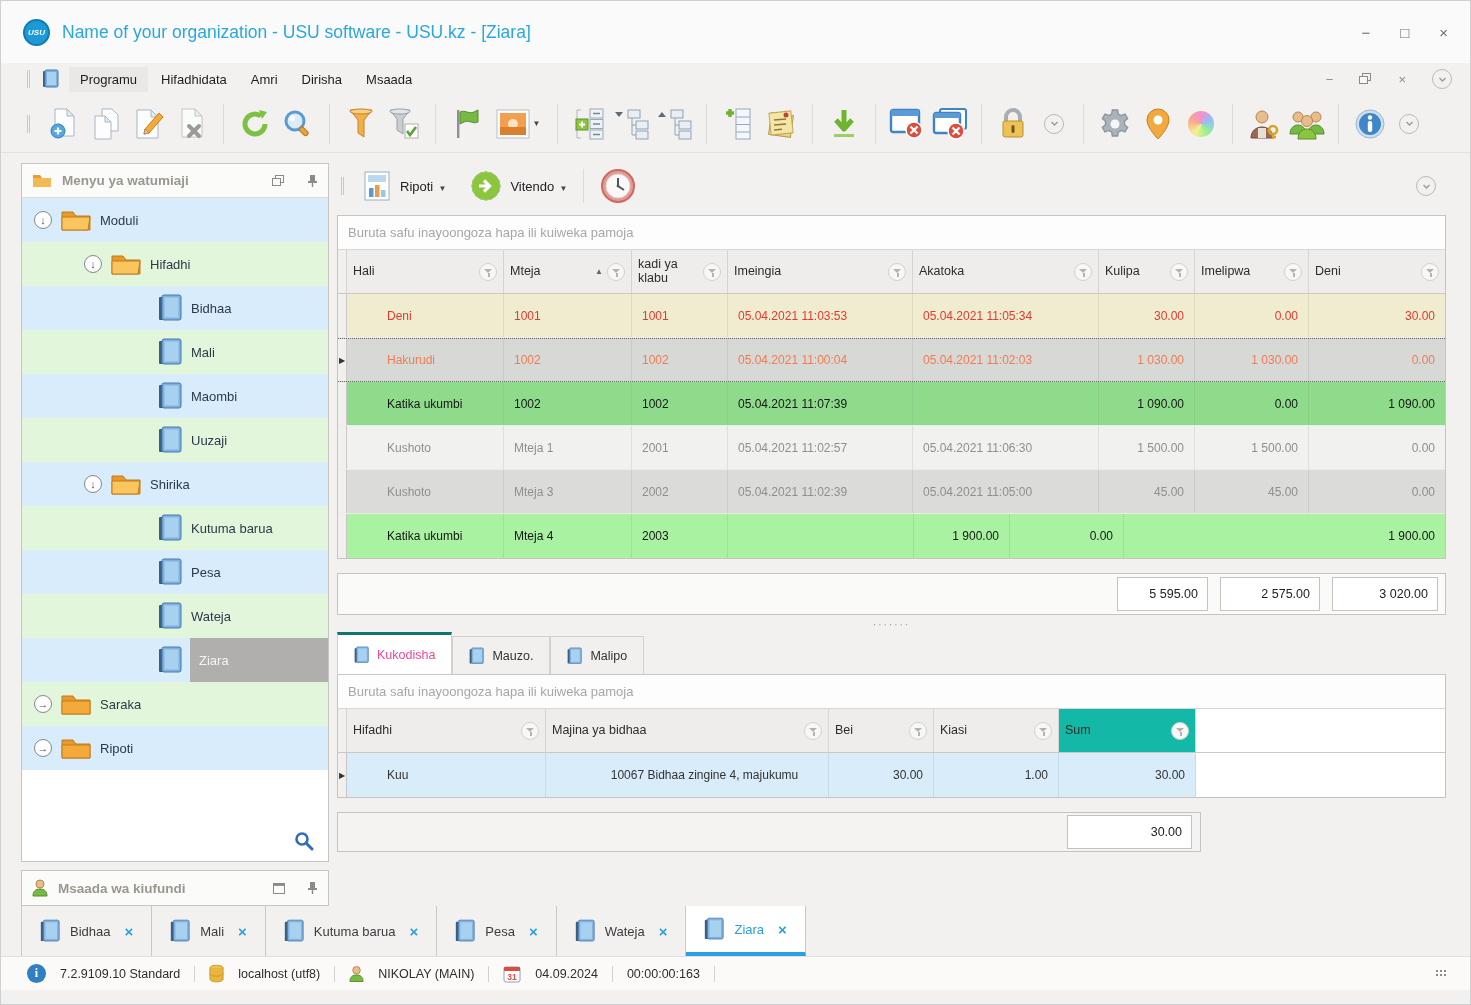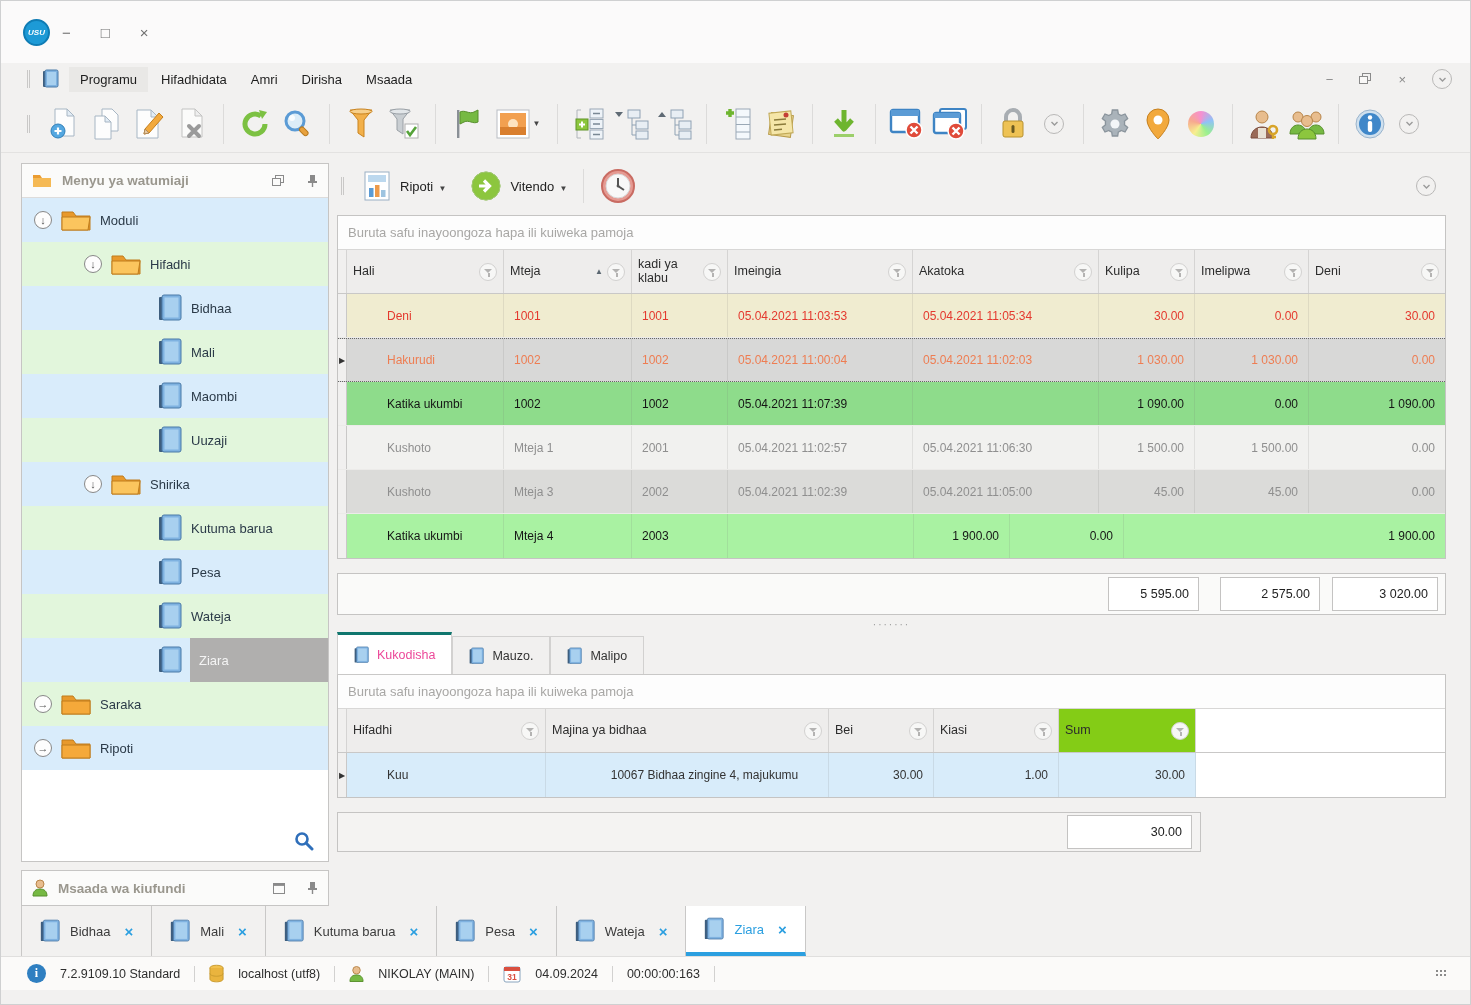--- a/index.html
+++ b/index.html
@@ -91,21 +91,21 @@
   .r-gb   { background:#dbdbd9; color:#8f8f8f; }
   .r-hall2{ background:#a9f2a2; color:#151515; }
   .r-sel .gut { background:#f1f0ef; }
   .drow .gut { border-right:1px solid #c9c8c7; }
 
   .totalsrow { margin-top:14px; height:42px; border:1px solid #c5c4c3; background:#fafaf9;
                display:flex; align-items:center; flex:none; }
   .totalsrow .spacer { flex:1; }
   .totbox { height:34px; background:#fff; border:1px solid #c4c3c2; display:flex; align-items:center;
             justify-content:flex-end; padding:0 9px; font-size:12.5px; color:#222; }
-  .tb1 { width:91px; margin-right:21px; } .tb2 { width:100px; margin-right:12px; } .tb3 { width:106px; margin-right:7px; }
+  .tb1 { width:91px; margin-right:12px; } .tb2 { width:100px; margin-right:12px; } .tb3 { width:106px; margin-right:7px; }
 
   .splitter { height:18px; display:flex; align-items:center; justify-content:center; color:#9a9a9a;
               font-size:10px; letter-spacing:2px; flex:none; }
 
   .dtabs { height:42px; display:flex; align-items:flex-end; border-bottom:1px solid #c9c8c7; flex:none; }
   .dtab { height:38px; display:flex; align-items:center; gap:8px; padding:0 16px; font-size:12.5px;
           background:#f1f0ef; border:1px solid #d2d1d0; border-bottom:none; color:#333; }
   .dtab.active { height:42px; background:#fff; border-top:3px solid #0f766e; color:#ec4899; }
 
   .detailblock { border:1px solid #c5c4c3; border-top:none; background:#fff; flex:none; }
@@ -140,20 +140,21 @@
 
   svg { display:block; }
 </style>
 </head>
 <body>
 
 <div class="window">
 
   <div class="titlebar">
     <div class="logo">USU</div>
+    <div class="title">Name of your organization - USU software - USU.kz - [Ziara]</div>
     <div class="winctl">
       <span>−</span>
       <span>□</span>
       <span>×</span>
     </div>
   </div>
 
   <div class="menubar">
     <div class="grip"></div>
     <span class="menu-book">
@@ -872,21 +873,21 @@
               <span class="fcirc"></span>
             </div>
           <div class="hcell d-bei" style="background:#eeedec">
               <span class="lbl">Bei</span>
               <span class="fcirc"></span>
             </div>
           <div class="hcell d-kiasi" style="background:#eeedec">
               <span class="lbl">Kiasi</span>
               <span class="fcirc"></span>
             </div>
-          <div class="hcell d-sum" style="background:#84cc16">
+          <div class="hcell d-sum" style="background:#14b8a6">
               <span class="lbl">Sum</span>
               <span class="fcirc"></span>
             </div>
           <div class="hcell d-rest" style="border-bottom:1px solid #fff"></div>
         </div>
         <div class="drow" style="border-bottom:none">
           <div class="gut">▶</div>
           <div class="cell d-hifadhi r-blue indent">Kuu</div>
           <div class="cell d-majina r-blue indent2">10067 Bidhaa zingine 4, majukumu</div>
           <div class="cell d-bei r-blue num">30.00</div>

